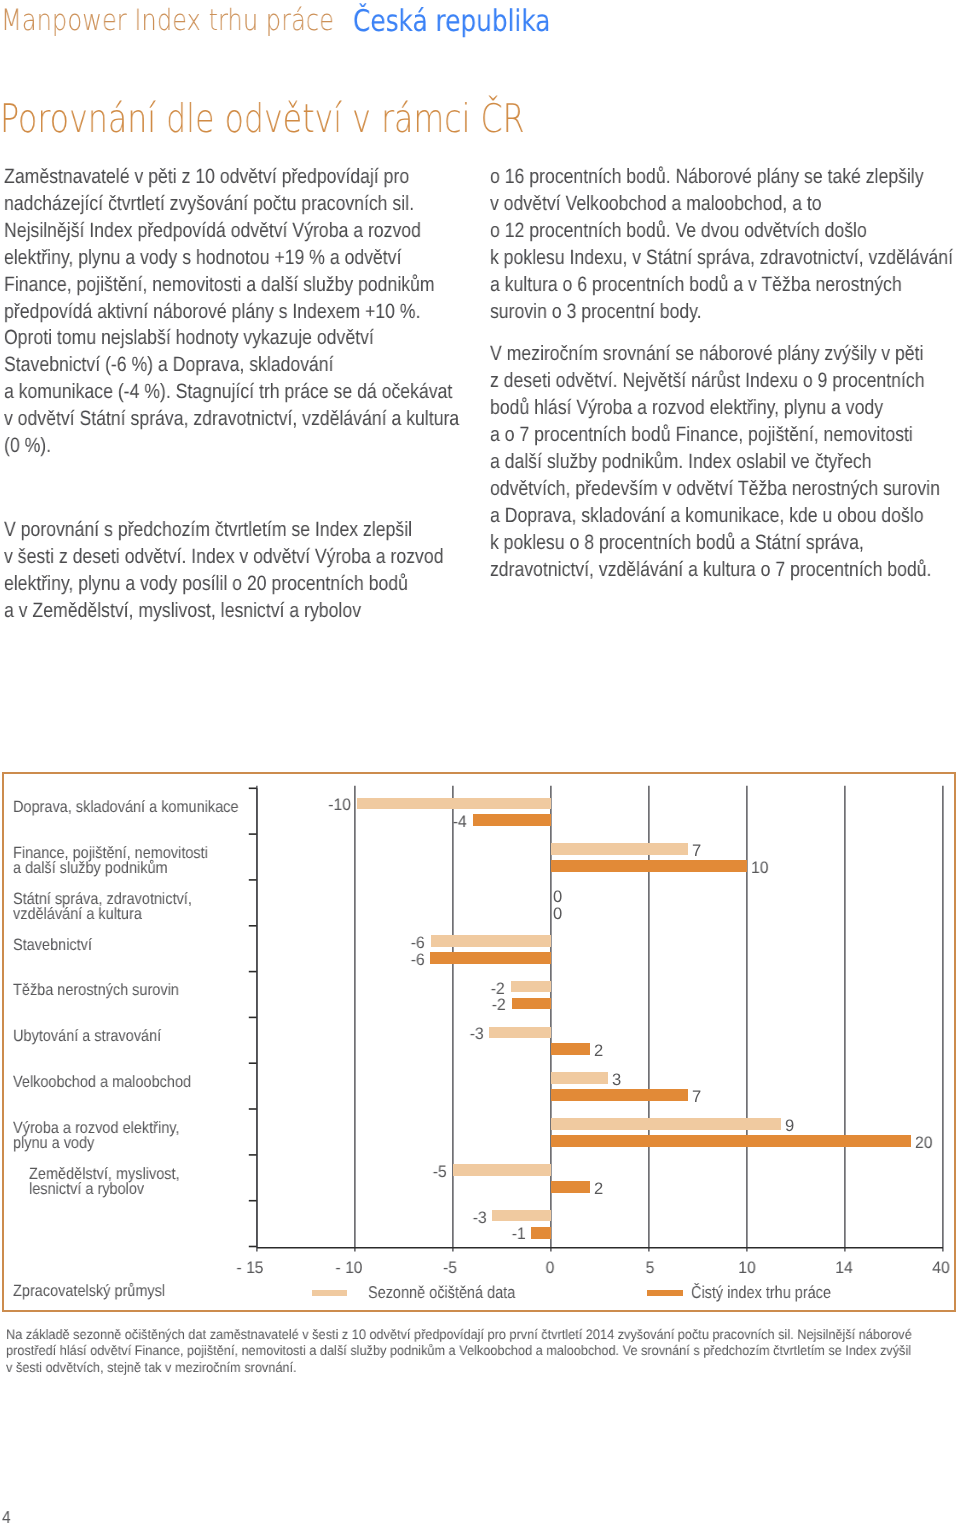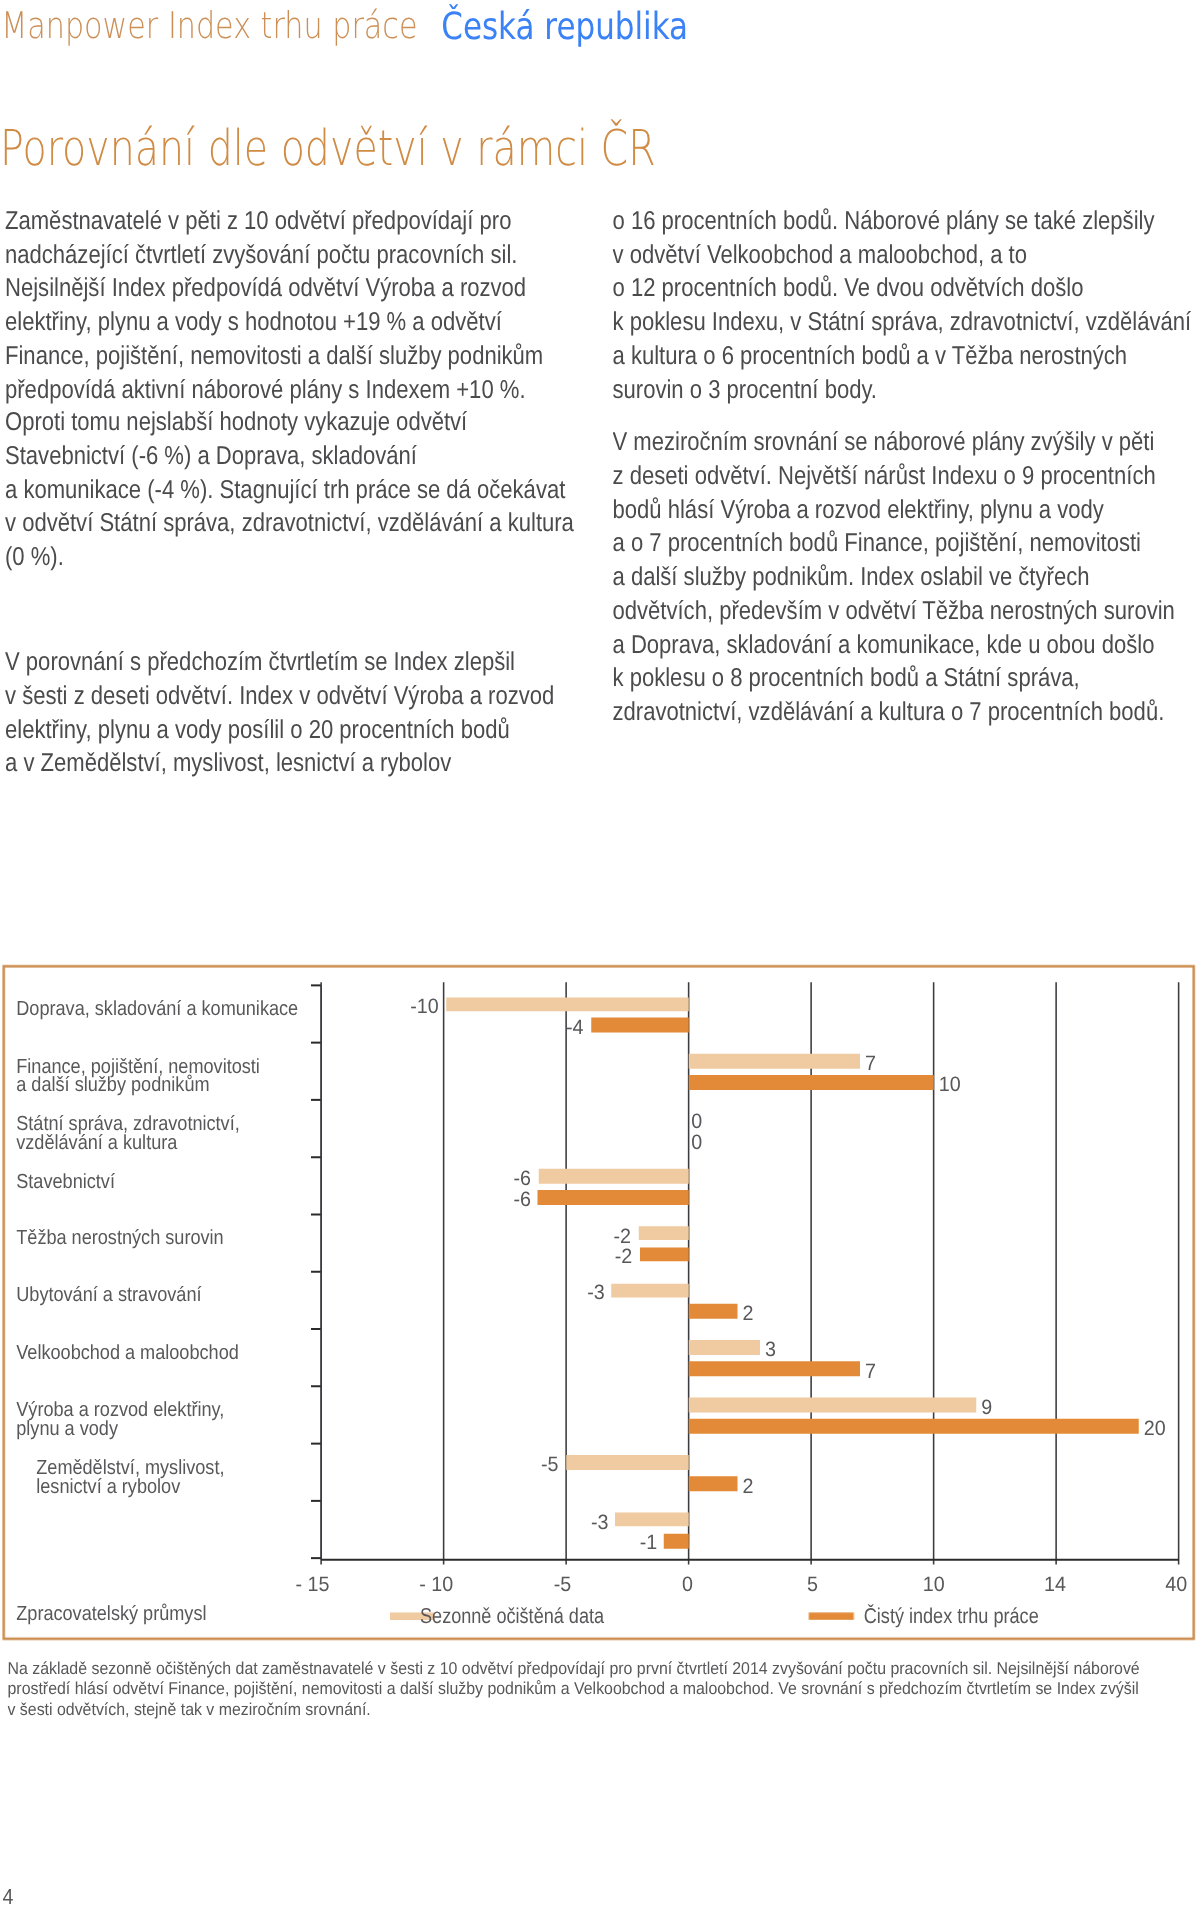--- a/index.html
+++ b/index.html
@@ -209,21 +209,21 @@
   <div class="vlabel" style="right:434.5px;top:1226.48px;text-align:right;"><span class="sx">-1</span></div>
   <div class="xtick-label" style="left:250.1px;top:1259.6px;"><span class="sx">- 15</span></div>
   <div class="xtick-label" style="left:348.9px;top:1259.6px;"><span class="sx">- 10</span></div>
   <div class="xtick-label" style="left:450.1px;top:1259.6px;"><span class="sx">-5</span></div>
   <div class="xtick-label" style="left:550.1px;top:1259.6px;"><span class="sx">0</span></div>
   <div class="xtick-label" style="left:650.0px;top:1259.6px;"><span class="sx">5</span></div>
   <div class="xtick-label" style="left:746.9px;top:1259.6px;"><span class="sx">10</span></div>
   <div class="xtick-label" style="left:844.3px;top:1259.6px;"><span class="sx">14</span></div>
   <div class="xtick-label" style="left:940.7px;top:1259.6px;"><span class="sx">40</span></div>
   <div class="legend-swatch" style="left:312.2px;top:1290.1px;width:35.3px;height:6.2px;background:#f0caa0;"></div>
-  <div class="legend-text" style="left:336px;top:1284.0px;"><span class="sx">Sezonně očištěná data</span></div>
+  <div class="legend-text" style="left:368px;top:1284.0px;"><span class="sx">Sezonně očištěná data</span></div>
   <div class="legend-swatch" style="left:646.6px;top:1290.1px;width:36.5px;height:6.2px;background:#e28a37;"></div>
   <div class="legend-text" style="left:691.0px;top:1284.0px;"><span class="sx">Čistý index trhu práce</span></div>
 </div>
 <div class="chart-frame"></div>
 <div class="footnote" style="top:1326.8px;">
   <span class="sx">Na základě sezonně očištěných dat zaměstnavatelé v šesti z 10 odvětví předpovídají pro první čtvrtletí 2014 zvyšování počtu pracovních sil. Nejsilnější náborové</span><br>
   <span class="sx">prostředí hlásí odvětví Finance, pojištění, nemovitosti a další služby podnikům a Velkoobchod a maloobchod. Ve srovnání s předchozím čtvrtletím se Index zvýšil</span><br>
   <span class="sx">v šesti odvětvích, stejně tak v meziročním srovnání.</span><br>
 </div>
 <div class="pagenum" style="top:1509.4px;"><span class="sx">4</span></div>

